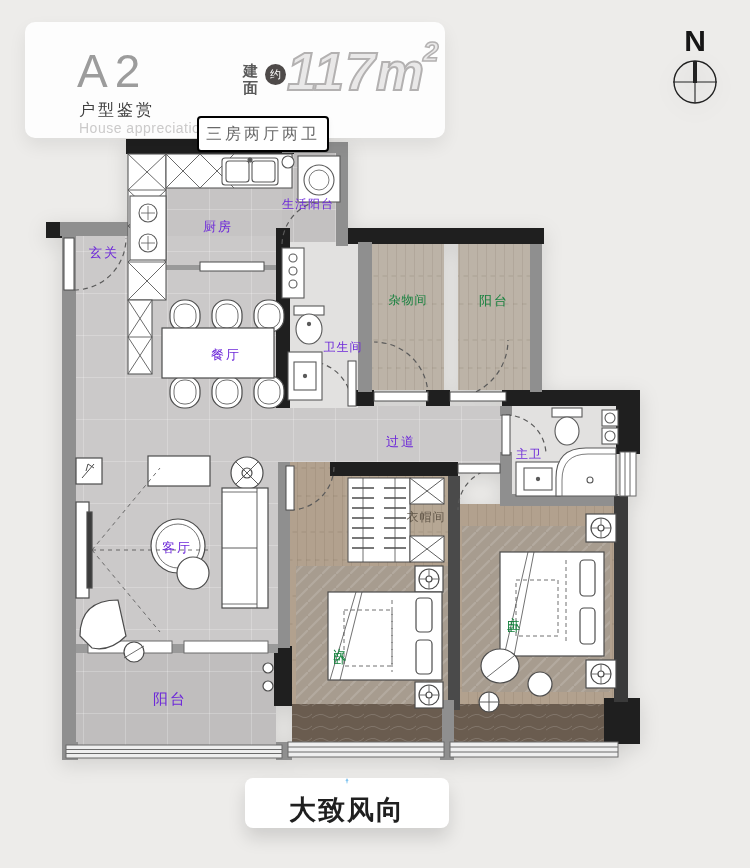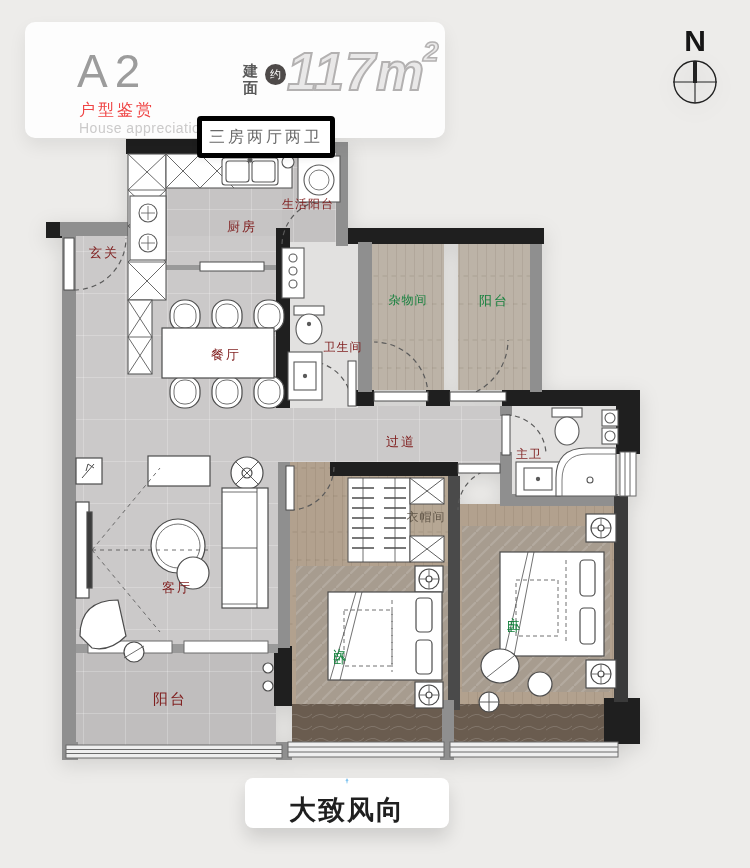--- a/index.html
+++ b/index.html
@@ -12,21 +12,21 @@
   .header-card{
     position:absolute;left:25px;top:22px;width:420px;height:116px;
     background:#fdfdfd;border-radius:10px;
     box-shadow:0 8px 18px rgba(0,0,0,.07);
   }
   .unit-code{
     position:absolute;left:52px;top:26px;font-size:46px;font-weight:300;
     color:#9c9c9c;letter-spacing:7px;line-height:1;
   }
   .unit-sub{
-    position:absolute;left:54px;top:78px;font-size:16px;color:#ef4444;letter-spacing:3px;
+    position:absolute;left:54px;top:78px;font-size:16px;color:#404040;letter-spacing:3px;
   }
   .unit-sub-en{
     position:absolute;left:54px;top:98px;font-size:14px;color:#cbcaca;letter-spacing:.5px;
   }
   .area-label{
     position:absolute;left:218px;top:40px;font-size:15px;font-weight:bold;color:#5a5a5a;
     line-height:17px;letter-spacing:0;
   }
   .area-label span{display:block;}
   .approx-badge{
@@ -36,32 +36,32 @@
   .area-value{
     position:absolute;left:262px;top:22px;font-size:54px;font-style:italic;font-weight:800;
     color:#e9e8e8;-webkit-text-stroke:2px #b3b1b1;letter-spacing:1px;line-height:1;
   }
   .area-exp{
     position:absolute;left:398px;top:14px;font-size:28px;font-style:italic;font-weight:800;
     color:#e9e8e8;-webkit-text-stroke:1.5px #b3b1b1;
   }
   .spec-box{
     position:absolute;left:172px;top:94px;width:128px;height:32px;background:#fff;
-    border:5px solid #000000;border-radius:4px;box-shadow:0 3px 6px rgba(0,0,0,.05);
+    border:2px solid #000000;border-radius:4px;box-shadow:0 3px 6px rgba(0,0,0,.05);
     font-size:16px;color:#696969;letter-spacing:3px;text-align:center;line-height:32px;
   }
   
   .compass-n{
     position:absolute;left:672px;top:26px;width:46px;text-align:center;
     font-size:30px;font-weight:bold;color:#161616;line-height:1;
   }
   
   .plan-svg{position:absolute;left:0;top:0;filter:drop-shadow(0 5px 10px rgba(0,0,0,.12));}
   .rlabel{
-    position:absolute;font-size:13px;color:#7f1d1d;letter-spacing:2px;
+    position:absolute;font-size:13px;color:#6d28d9;letter-spacing:2px;
     text-align:center;white-space:nowrap;
   }
   .rlabel.small{font-size:12px;letter-spacing:1px;}
   .rlabel.vert{writing-mode:vertical-rl;letter-spacing:4px;white-space:normal;}
   .rlabel.on-wood{color:#15803d;}
   
   .wind-badge{
     position:absolute;left:245px;top:778px;width:204px;height:50px;background:#fff;
     border-radius:8px;box-shadow:0 10px 18px rgba(0,0,0,.13);
     display:flex;align-items:center;justify-content:center;gap:8px;flex-direction:column;
@@ -378,30 +378,30 @@
     </div>
     <div class="approx-badge">约</div>
     <div class="area-value">117m</div>
     <div class="area-exp">2</div>
     <div class="spec-box">三房两厅两卫</div>
   </div>
 
   <div class="compass-n">N</div>
 
   <div class="rlabel" style="left:74px;top:244px;width:60px;">玄关</div>
-  <div class="rlabel" style="left:212px;top:218px;width:60px;text-align:center;">厨房</div>
+  <div class="rlabel" style="left:188px;top:218px;width:60px;text-align:center;">厨房</div>
   <div class="rlabel small" style="left:266px;top:196px;width:84px;">生活阳台</div>
   <div class="rlabel" style="left:196px;top:346px;width:60px;">餐厅</div>
   <div class="rlabel small" style="left:303px;top:339px;width:80px;">卫生间</div>
   <div class="rlabel small on-wood" style="left:368px;top:292px;width:80px;">杂物间</div>
   <div class="rlabel on-wood" style="left:464px;top:292px;width:60px;">阳台</div>
   <div class="rlabel" style="left:356px;top:433px;width:60px;text-align:right;">过道</div>
   <div class="rlabel small" style="left:499px;top:446px;width:60px;">主卫</div>
   <div class="rlabel small on-wood" style="left:386px;top:509px;width:80px;color:rgba(75,65,52,.8);">衣帽间</div>
-  <div class="rlabel" style="left:147px;top:539px;width:60px;margin-top:40px;">客厅</div>
+  <div class="rlabel" style="left:147px;top:539px;width:60px;">客厅</div>
   <div class="rlabel" style="left:140px;top:690px;width:60px;font-size:15px;">阳台</div>
   <div class="rlabel vert on-wood" style="left:330px;top:612px;height:60px;">次卧</div>
   <div class="rlabel vert on-wood" style="left:504px;top:580px;height:60px;">主卧</div>
 
   <div class="wind-badge">
     <svg width="26" height="38" viewBox="0 0 26 38">
       <path d="M13 2L24 19H18.5V33Q13 38.5 7.5 33V19H2Z" fill="url(#wbarrow)" stroke="#ffffff" stroke-width="1.5"></path>
       <defs>
         <linearGradient id="wbarrow" x1="0" y1="1" x2="0" y2="0">
           <stop offset="0" stop-color="#cdebfb"></stop>

